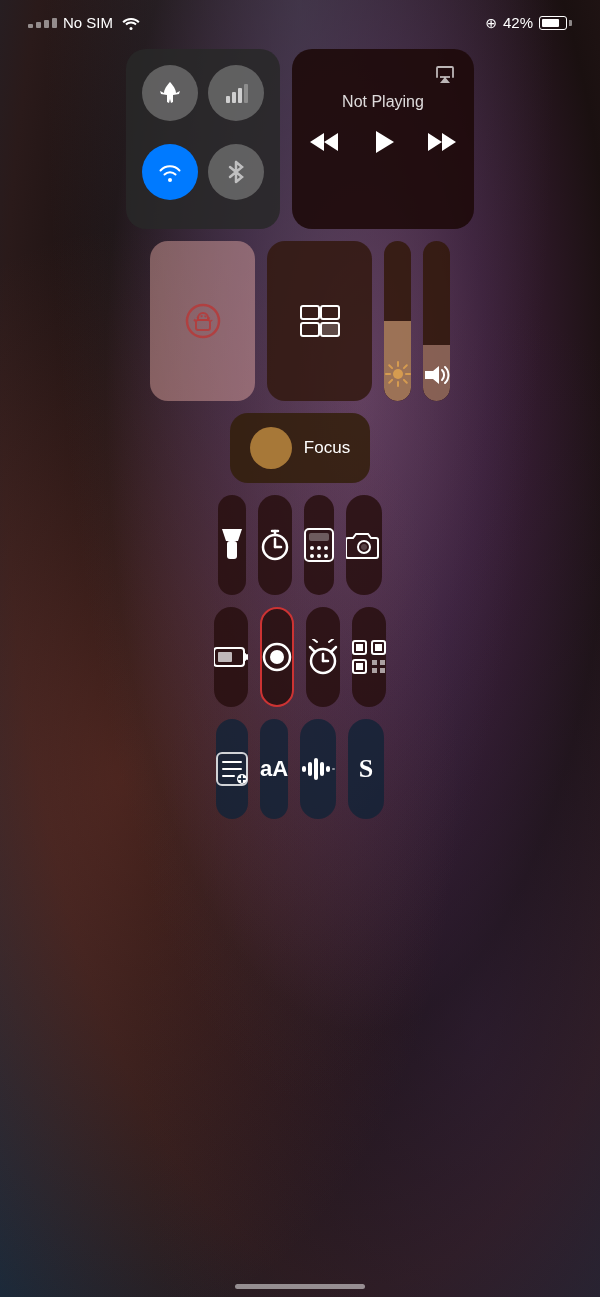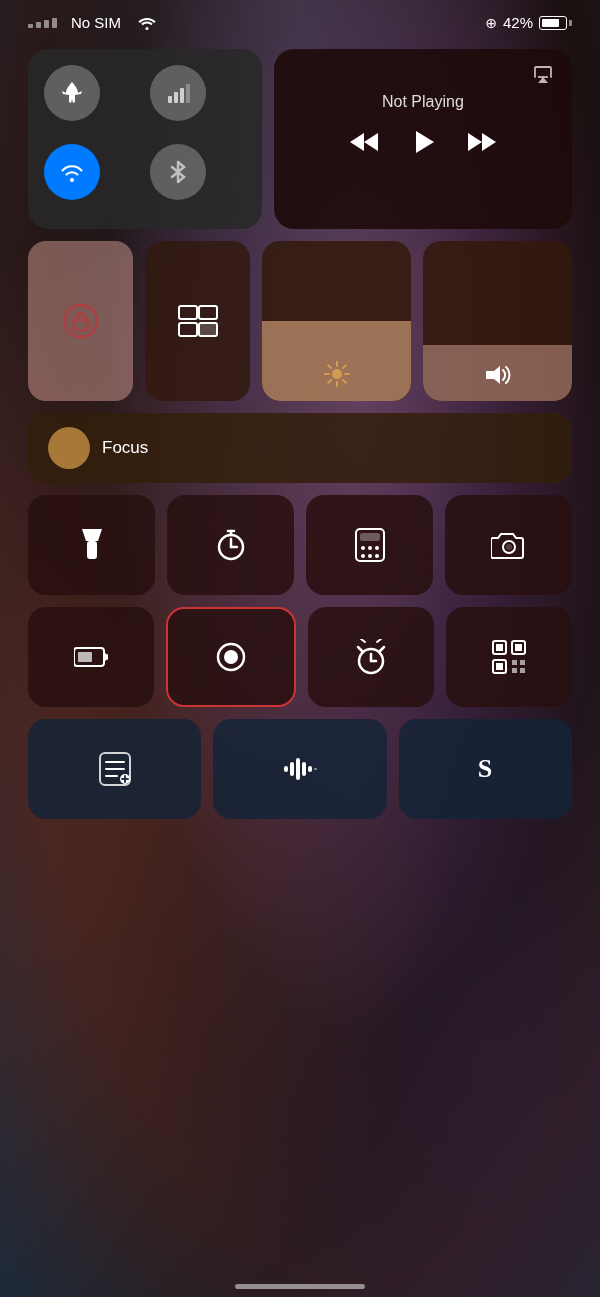--- a/index.html
+++ b/index.html
@@ -45,21 +45,21 @@
       align-items: center;
       padding: 14px 28px 8px 28px;
       color: white;
       font-size: 15px;
       font-weight: 500;
     }
 
     .status-left {
       display: flex;
       align-items: center;
-      gap: 12px;
+      gap: 4px;
     }
 
     .signal-dots {
       display: flex;
       gap: 3px;
       align-items: flex-end;
       margin-right: 2px;
     }
 
     .signal-dots span {
@@ -107,20 +107,21 @@
       opacity: 0.5;
     }
 
     
     .cc-container {
       flex: 1;
       padding: 10px 28px 30px 28px;
       display: flex;
       flex-direction: column;
       gap: 12px;
+      align-items: center;
     }
 
     
     .row-1 {
       display: flex;
       gap: 12px;
       height: 180px;
     }
 
     
@@ -622,20 +623,23 @@
           <rect x="1" y="1" width="30" height="32" rx="5" stroke="rgba(255,255,255,0.8)" stroke-width="2"></rect>
           <line x1="7" y1="10" x2="25" y2="10" stroke="white" stroke-width="2" stroke-linecap="round"></line>
           <line x1="7" y1="17" x2="25" y2="17" stroke="white" stroke-width="2" stroke-linecap="round"></line>
           <line x1="7" y1="24" x2="18" y2="24" stroke="white" stroke-width="2" stroke-linecap="round"></line>
           <circle cx="26" cy="27" r="5" fill="white"></circle>
           <line x1="26" y1="24" x2="26" y2="30" stroke="rgba(20,35,55,0.9)" stroke-width="2" stroke-linecap="round"></line>
           <line x1="23" y1="27" x2="29" y2="27" stroke="rgba(20,35,55,0.9)" stroke-width="2" stroke-linecap="round"></line>
         </svg>
       </div>
       <div class="icon-widget dark-widget">
+        <span style="color:white; font-size:22px; font-weight:700; font-family:-apple-system, sans-serif;">aA</span>
+      </div>
+      <div class="icon-widget dark-widget">
         <svg width="36" height="30" viewBox="0 0 36 30" fill="none">
           <rect x="2" y="12" width="4" height="6" rx="2" fill="white"></rect>
           <rect x="8" y="8" width="4" height="14" rx="2" fill="white"></rect>
           <rect x="14" y="4" width="4" height="22" rx="2" fill="white"></rect>
           <rect x="20" y="8" width="4" height="14" rx="2" fill="white"></rect>
           <rect x="26" y="12" width="4" height="6" rx="2" fill="white"></rect>
           <rect x="32" y="14" width="3" height="2" rx="1" fill="rgba(255,255,255,0.5)"></rect>
         </svg>
       </div>
       <div class="icon-widget dark-widget">

